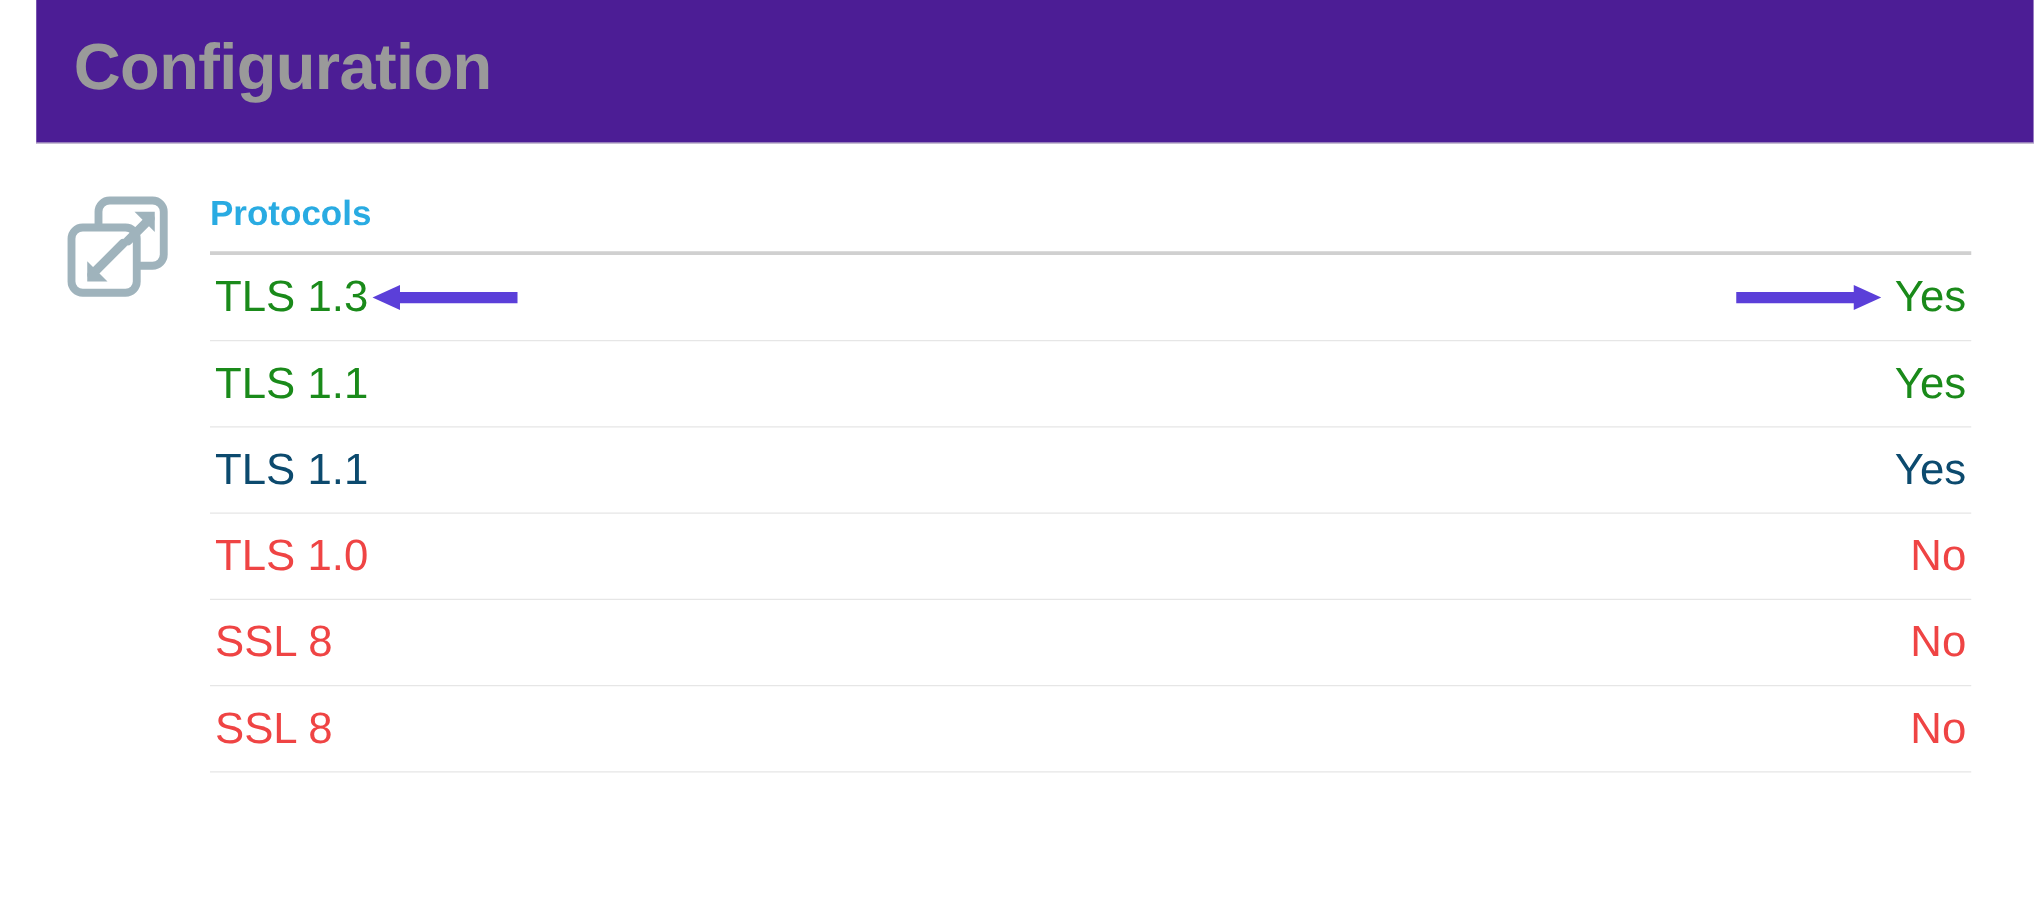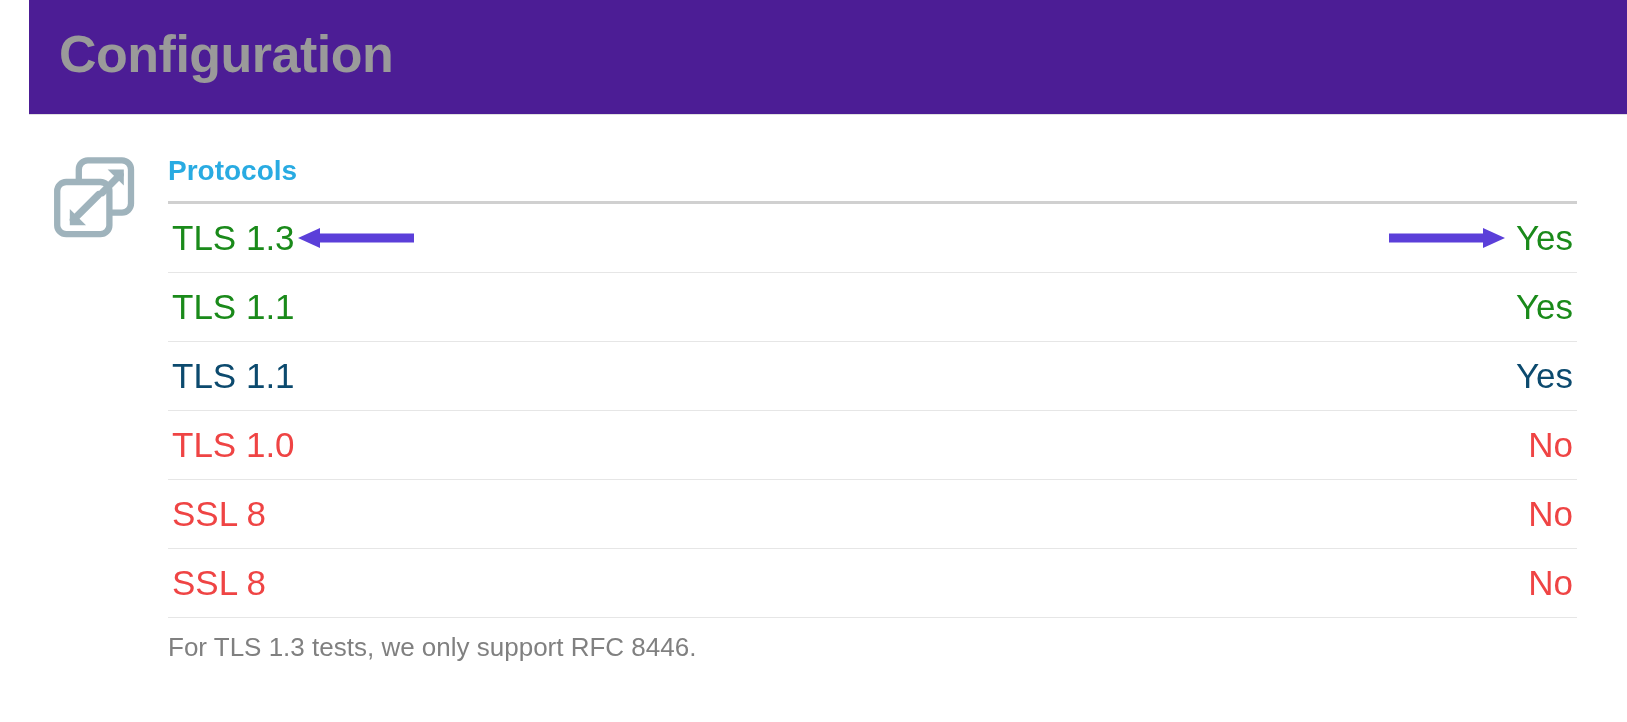--- a/index.html
+++ b/index.html
@@ -126,15 +126,14 @@
         <div class="proto-row">
           <span class="proto-name c-black">SSL 8</span>
           <span class="proto-status c-black">No</span>
         </div>
         <div class="proto-row">
           <span class="proto-name c-black">SSL 8</span>
           <span class="proto-status c-black">No</span>
         </div>
       </div>
 
-    <div class="note">For TLS 1.3 tests, we only support RFC 8446.</div>
   </div>
 </div>
 
 </body></html>

